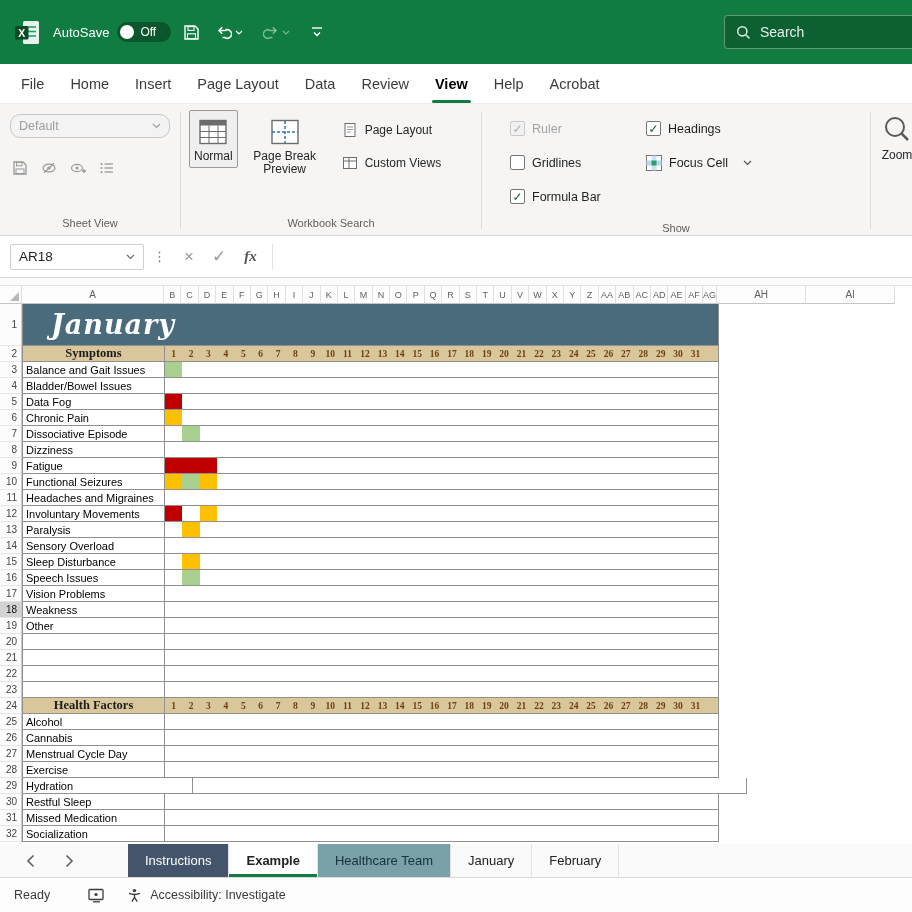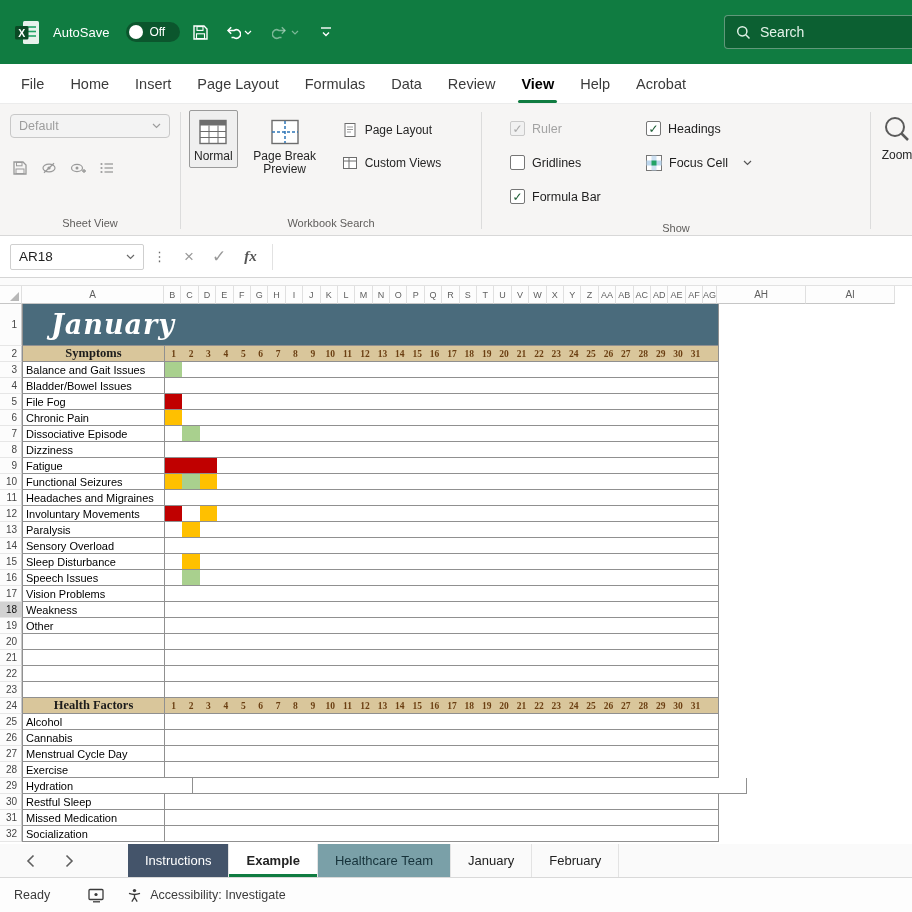--- a/index.html
+++ b/index.html
@@ -2,42 +2,42 @@
 <html style="--titlebar: #107C41; --green: #107C41; --banner: #4A6B7C; --tan: #D9C69B; --tab-dark: #44546A; --tab-pink: #F1A8A8; --tab-teal: #7AA0A8;"><head>
 <meta charset="utf-8">
 <style>
 *{margin:0;padding:0;box-sizing:border-box}
 html,body{width:912px;height:912px;overflow:hidden;background:#fff;font-family:"Liberation Sans",sans-serif}
 .app{width:912px;height:912px;display:flex;flex-direction:column;overflow:hidden}
 
 
 .titlebar{height:64px;flex:none;background:var(--titlebar,#107C41);display:flex;align-items:center;padding-left:14px;gap:12px;color:#fff;overflow:hidden}
 .tb-icon{display:flex;align-items:center;justify-content:center;flex:none}
-.autosave{display:flex;align-items:center;gap:17px;font-size:13px;flex:none}
+.autosave{display:flex;align-items:center;gap:8px;font-size:13px;flex:none}
 .toggle{width:54px;height:20px;border-radius:10px;background:rgba(0,0,0,.30);display:flex;align-items:center;padding:0 7px 0 3px;gap:6px;cursor:pointer}
 .knob{width:14px;height:14px;border-radius:50%;background:#fff;flex:none}
 .toggle-label{font-size:12px;color:#fff}
 .qat-btn{display:flex;align-items:center;gap:3px;flex:none;padding:4px}
 .tb-title{flex:1;display:flex;align-items:center;justify-content:center;gap:8px;font-size:14px;white-space:nowrap;overflow:hidden}
 .searchbox{flex:none;margin-left:auto;margin-right:-26px;width:214px;height:34px;border-radius:4px;background:rgba(0,0,0,.22);border:1px solid rgba(255,255,255,.35);display:flex;align-items:center;gap:9px;padding-left:11px;font-size:14px;color:#E4F2E9}
 
 
 .rtabs{height:40px;flex:none;background:#fff;display:flex;align-items:stretch;padding-left:8px;border-bottom:1px solid #ECECEC}
 .rtab{display:flex;align-items:center;padding:0 13px;font-size:14.5px;color:#3b3b3b;position:relative;cursor:pointer;white-space:nowrap}
 .rtab.active{color:#000;font-weight:600}
 .rtab.active::after{content:"";position:absolute;left:10px;right:10px;bottom:0;height:3px;background:var(--green,#107C41);border-radius:2px}
 
 
 .ribbon{height:132px;flex:none;background:#F6F5F4;border-bottom:1px solid #D8D8D8;display:flex;align-items:stretch;overflow:hidden}
 .rgroup{display:flex;flex-direction:column;flex:none}
 .rg-content{flex:1;display:flex;align-items:flex-start}
 .rg-label{height:20px;line-height:16px;text-align:center;font-size:11px;color:#5f5d5b}
 .rdiv{width:1px;background:#DCDCDC;margin:8px 0 6px;flex:none}
 .sv-group{width:180px}
-.combo{margin:10px 0 0 10px;width:160px;height:24px;border:1px solid #C8C8C8;background:#F3F3F3;border-radius:4px;display:flex;align-items:center;padding:0 8px;font-size:12.5px;color:#9d9d9d}
+.combo{margin:10px 0 0 10px;width:160px;height:24px;border:1px solid #C8C8C8;background:#F3F3F3;border-radius:10px;display:flex;align-items:center;padding:0 8px;font-size:12.5px;color:#9d9d9d}
 .combo .chev{margin-left:auto}
 .sv-icons{display:flex;gap:13px;margin:22px 0 0 12px}
 .sv-icons span{display:flex}
 .wv-group{width:300px}
 .wv-content{padding:6px 0 0 8px;gap:4px}
 .bigbtn{display:flex;flex-direction:column;align-items:center;gap:5px;padding:8px 4px 4px;font-size:12px;color:#262626;text-align:center;line-height:13px;border:1px solid transparent;border-radius:2px;cursor:pointer}
 .bigbtn.selected{border-color:#9a9a9a;background:#EFEFEF}
 .bigbtn .bb-label{max-width:76px}
 .smallcol{display:flex;flex-direction:column;gap:17px;padding:12px 0 0 10px}
 .smallbtn{display:flex;align-items:center;gap:7px;font-size:12px;color:#262626;cursor:pointer;white-space:nowrap}
@@ -162,21 +162,20 @@
       </svg>
       <span>Search</span>
     </span>
   </div>
 
   <div class="rtabs" id="ribbonTabs">
       <div class="rtab">File</div>
       <div class="rtab">Home</div>
       <div class="rtab">Insert</div>
       <div class="rtab">Page Layout</div>
-      <div class="rtab">Formulas</div>
       <div class="rtab">Data</div>
       <div class="rtab">Review</div>
       <div class="rtab active">View</div>
       <div class="rtab">Help</div>
       <div class="rtab">Acrobat</div>
     </div>
 
   <div class="ribbon">
     <div class="rgroup sv-group">
       <div class="rg-content" style="flex-direction:column">
@@ -495,21 +494,21 @@
           <div class="day-cell" style="width: 17.4px;"></div>
           <div class="day-cell" style="width: 17.4px;"></div>
           <div class="day-cell" style="width: 17.4px;"></div>
           <div class="day-cell" style="width: 17.4px;"></div>
           <div class="day-cell" style="width: 14px;"></div>
         </div>
       </div>
       <div class="g-row" style="height: 16px;">
         <div class="rh" style="width: 22px;">5</div>
         <div class="t-seg">
-          <div class="a-cell" style="width: 142px;">File Fog</div>
+          <div class="a-cell" style="width: 142px;">Data Fog</div>
           <div class="day-cell" style="width: 17.4px; background: rgb(192, 0, 0);"></div>
           <div class="day-cell" style="width: 17.4px;"></div>
           <div class="day-cell" style="width: 17.4px;"></div>
           <div class="day-cell" style="width: 17.4px;"></div>
           <div class="day-cell" style="width: 17.4px;"></div>
           <div class="day-cell" style="width: 17.4px;"></div>
           <div class="day-cell" style="width: 17.4px;"></div>
           <div class="day-cell" style="width: 17.4px;"></div>
           <div class="day-cell" style="width: 17.4px;"></div>
           <div class="day-cell" style="width: 17.4px;"></div>

